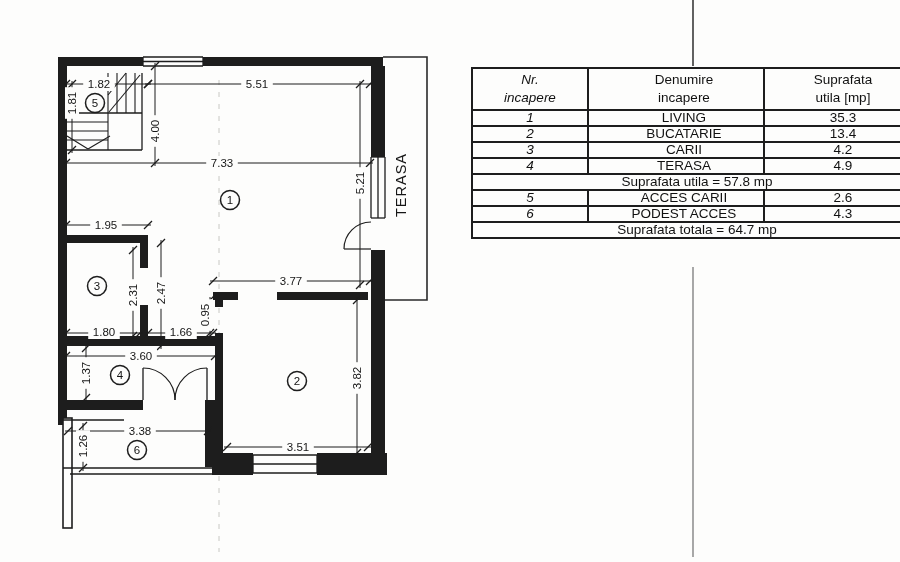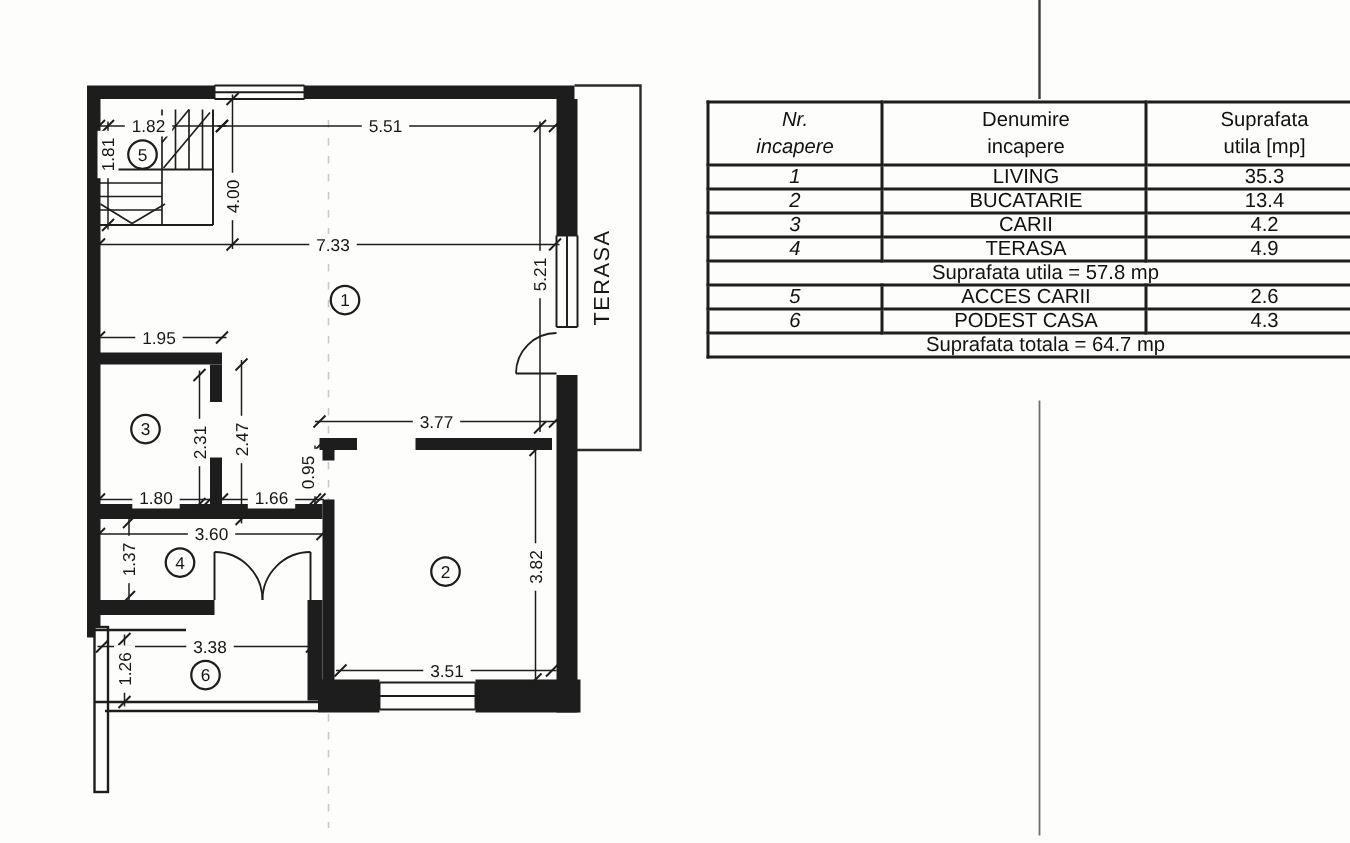--- a/index.html
+++ b/index.html
@@ -344,20 +344,20 @@
   <tr class="band-row">
     <td colspan="3">Suprafata utila = 57.8 mp</td>
   </tr>
   <tr>
     <td class="col-nr">5</td>
     <td class="col-name">ACCES CARII</td>
     <td class="col-area">2.6</td>
   </tr>
   <tr>
     <td class="col-nr">6</td>
-    <td class="col-name">PODEST CASA</td>
+    <td class="col-name">PODEST ACCES</td>
     <td class="col-area">4.3</td>
   </tr>
   <tr class="band-row">
     <td colspan="3">Suprafata totala = 64.7 mp</td>
   </tr>
 </tbody>
   </table>
 
 </body></html>

